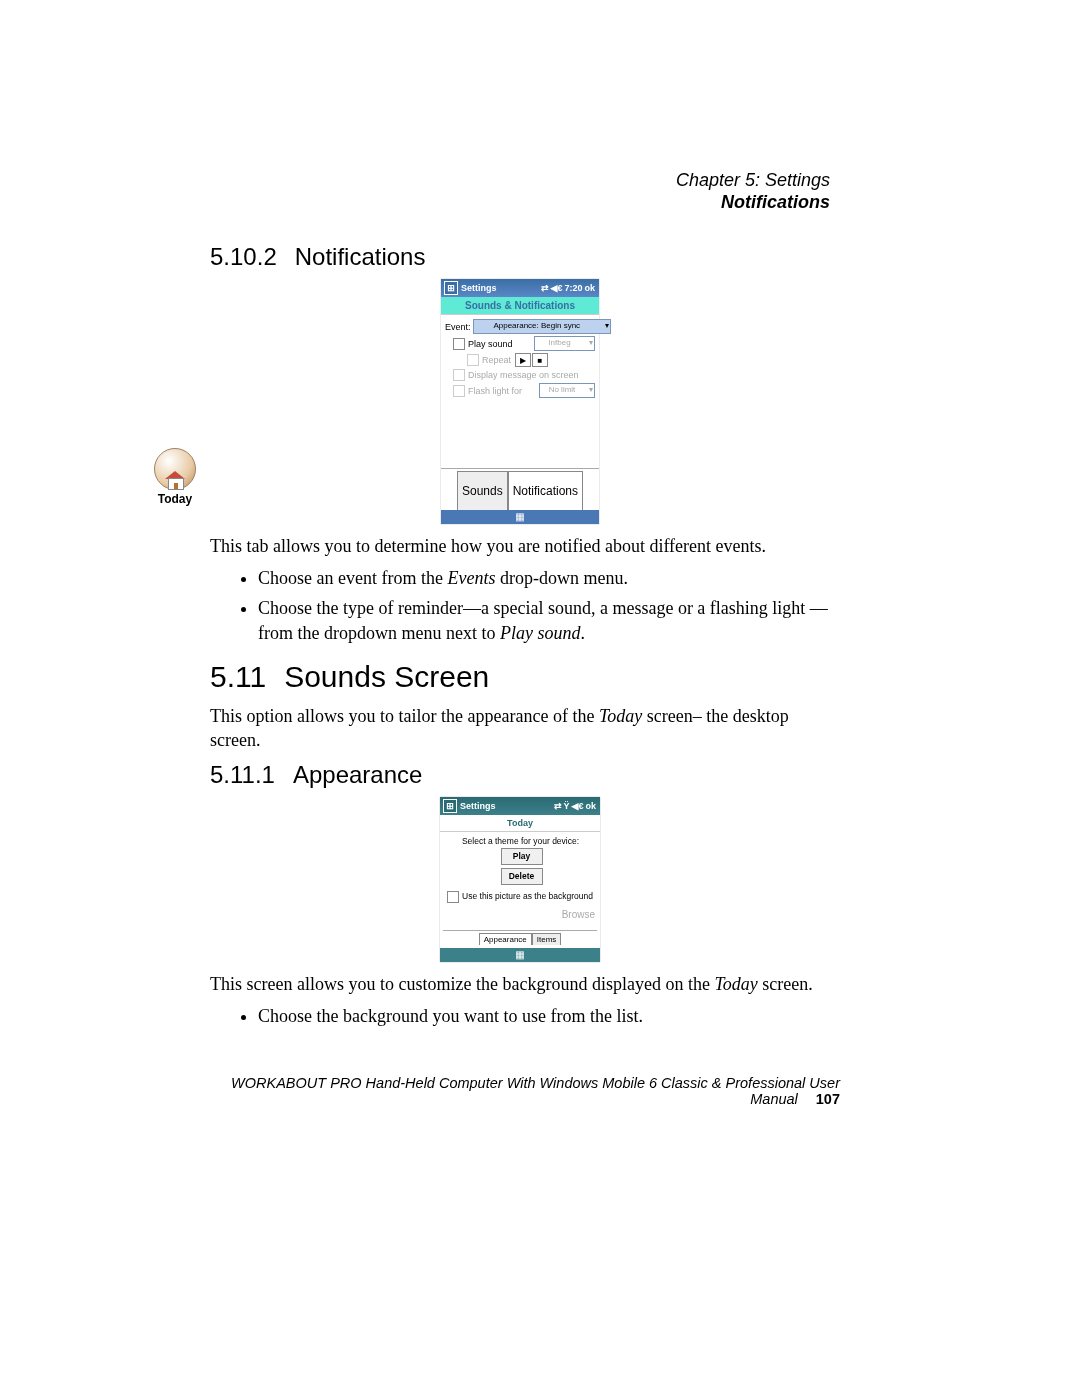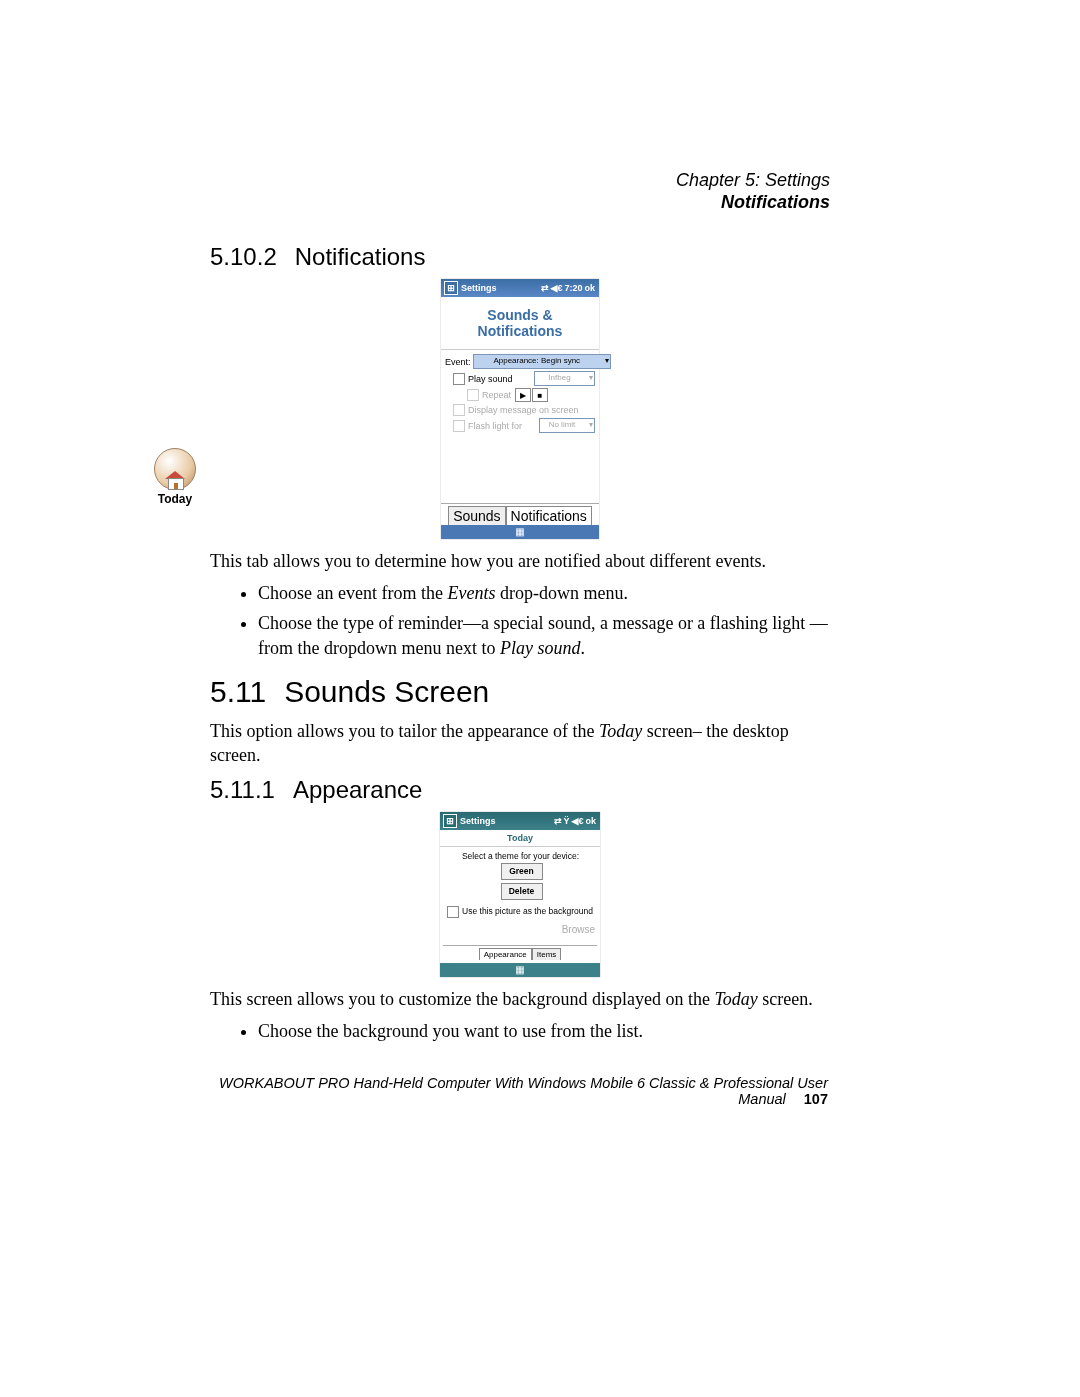--- a/index.html
+++ b/index.html
@@ -81,43 +81,43 @@
     font-size: 9px;
   }
   .fig1 .titlebar .flag {
     width: 12px; height: 12px; background: #3a6ea5;
     border: 1px solid #fff; margin-right: 3px;
     display: inline-flex; align-items: center; justify-content: center;
   }
   .fig1 .titlebar .spacer { flex: 1; }
   .fig1 .titlebar .icon { font-size: 9px; margin: 0 1px; }
   .fig1 .subheader {
-    background: #ffffff; color: #3a6ea5; font-weight: bold;
-    font-size: 14px; padding: 10px 4px; border-bottom: 1px solid #ccc;
+    background: #5eead4; color: #3a6ea5; font-weight: bold;
+    font-size: 10px; padding: 3px 4px; border-bottom: 1px solid #ccc;
   }
   .fig1 .body {
     background: #fff; padding: 4px; height: 145px;
   }
   .fig1 .row { display: flex; align-items: center; margin-bottom: 2px; }
   .fig1 label { font-size: 9px; }
   .fig1 select, .fig1 .combo {
     font-size: 8px; height: 13px; border: 1px solid #7a96b8;
     background: #fff;
   }
   .fig1 .combo { display: inline-block; padding: 0 12px 0 2px; position: relative; line-height: 12px; }
   .fig1 .combo::after { content: "▾"; position: absolute; right: 1px; top: 0; font-size: 8px; }
   .fig1 .combo.sel { background: #bcd2ee; }
   .fig1 .cb { width: 10px; height: 10px; border: 1px solid #888; display: inline-block; margin-right: 3px; vertical-align: middle; }
   .fig1 .disabled { color: #aaa; }
   .fig1 .btns { display: inline-flex; gap: 1px; margin-left: 4px; }
   .fig1 .btns span { border: 1px solid #888; width: 14px; height: 12px; display: inline-flex; align-items: center; justify-content: center; font-size: 8px; }
   .fig1 .tabs {
     background: #fff; border-top: 1px solid #aaa; padding: 2px 3px 0 3px;
   }
-  .fig1 .tab { display: inline-block; border: 1px solid #888; border-bottom: none; padding: 1px 4px; font-size: 14px; background: #fff; }
+  .fig1 .tab { display: inline-block; border: 1px solid #888; border-bottom: none; padding: 12px 4px; font-size: 12px; background: #fff; }
   .fig1 .tab.inactive { background: #eee; }
   .fig1 .footer { background: #4a78b5; height: 14px; text-align: center; color: #fff; font-size: 10px; line-height: 14px; }
 
   
   .today-icon {
     position: absolute;
     left: 149px;
     width: 52px;
     text-align: center;
     font-family: Tahoma, Arial, sans-serif;
@@ -171,21 +171,21 @@
   .fig2 .cbrow .cb { width: 10px; height: 10px; border: 1px solid #888; display: inline-block; margin-right: 3px; vertical-align: middle; }
   .fig2 .cbrow .browse { float: right; color: #aaa; font-size: 10px; margin-top: 6px; margin-right: 2px; }
   .fig2 .tabs { background: #fff; border-top: 1px solid #aaa; padding: 2px 3px 0 3px; margin-top: 10px; }
   .fig2 .tab { display: inline-block; border: 1px solid #888; border-bottom: none; padding: 1px 4px; font-size: 8px; background: #fff; }
   .fig2 .tab.inactive { background: #eee; }
   .fig2 .footer { background: #3c808a; height: 14px; text-align: center; color: #fff; font-size: 10px; line-height: 14px; }
 
   .page-footer {
     position: absolute;
     bottom: 290px;
-    left: 150px; right: 252px;
+    left: 150px; right: 240px;
     font-style: italic;
     font-family: Arial, Helvetica, sans-serif;
     font-size: 14.5px;
     text-align: right;
   }
   .page-footer .pn { font-style: normal; font-weight: bold; margin-left: 18px; }
 </style>
 </head>
 <body>
 
@@ -285,21 +285,21 @@
           <span class="icon">⇄</span>
           <span class="icon">Ϋ</span>
           <span class="icon">◀€</span>
           <span class="icon" style="font-weight:bold;">ok</span>
         </div>
         <div class="subheader">Today</div>
         <div class="body">
           <div class="instr">Select a theme for your device:</div>
           <div>
             <div class="btncol">
-              <div class="wbtn">Green</div>
+              <div class="wbtn">Play</div>
               <div class="wbtn">Delete</div>
             </div>
           </div>
           <div class="cbrow">
             <span class="cb"></span><span>Use this picture as the background</span>
             <div style="clear:both;"></div>
             <div class="browse">Browse</div>
             <div style="clear:both;"></div>
           </div>
           <div class="tabs">

